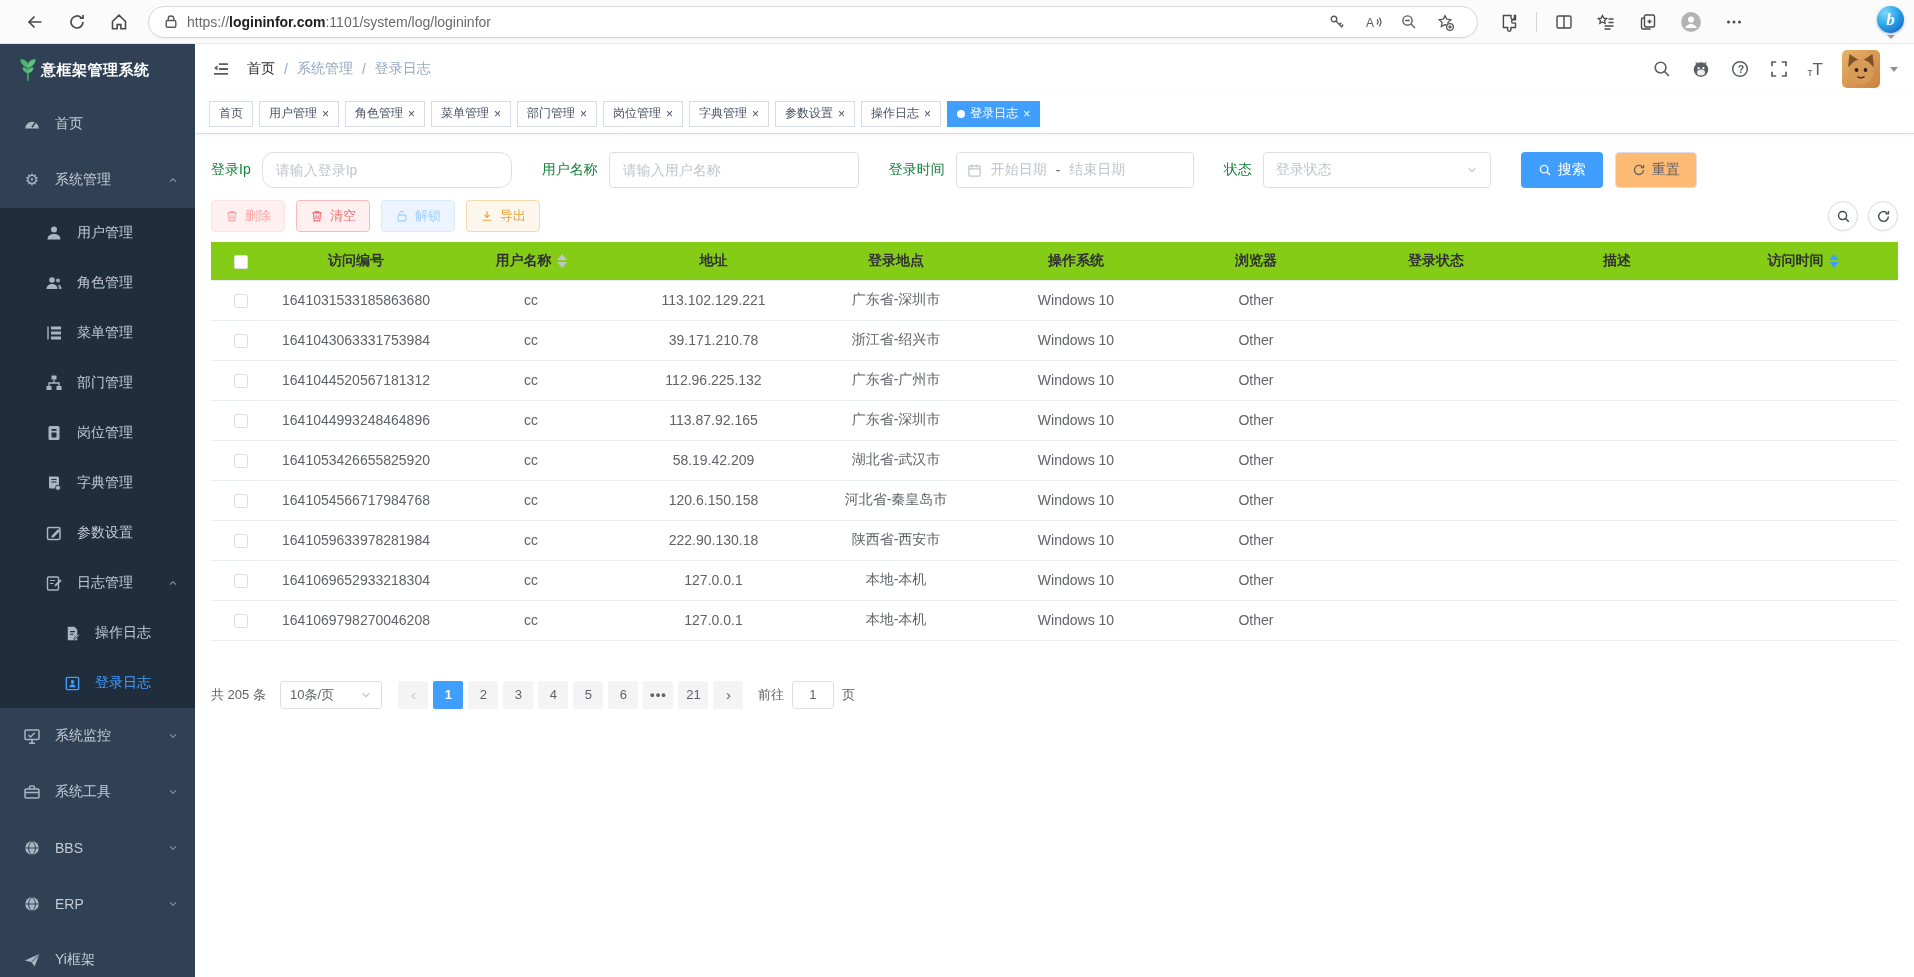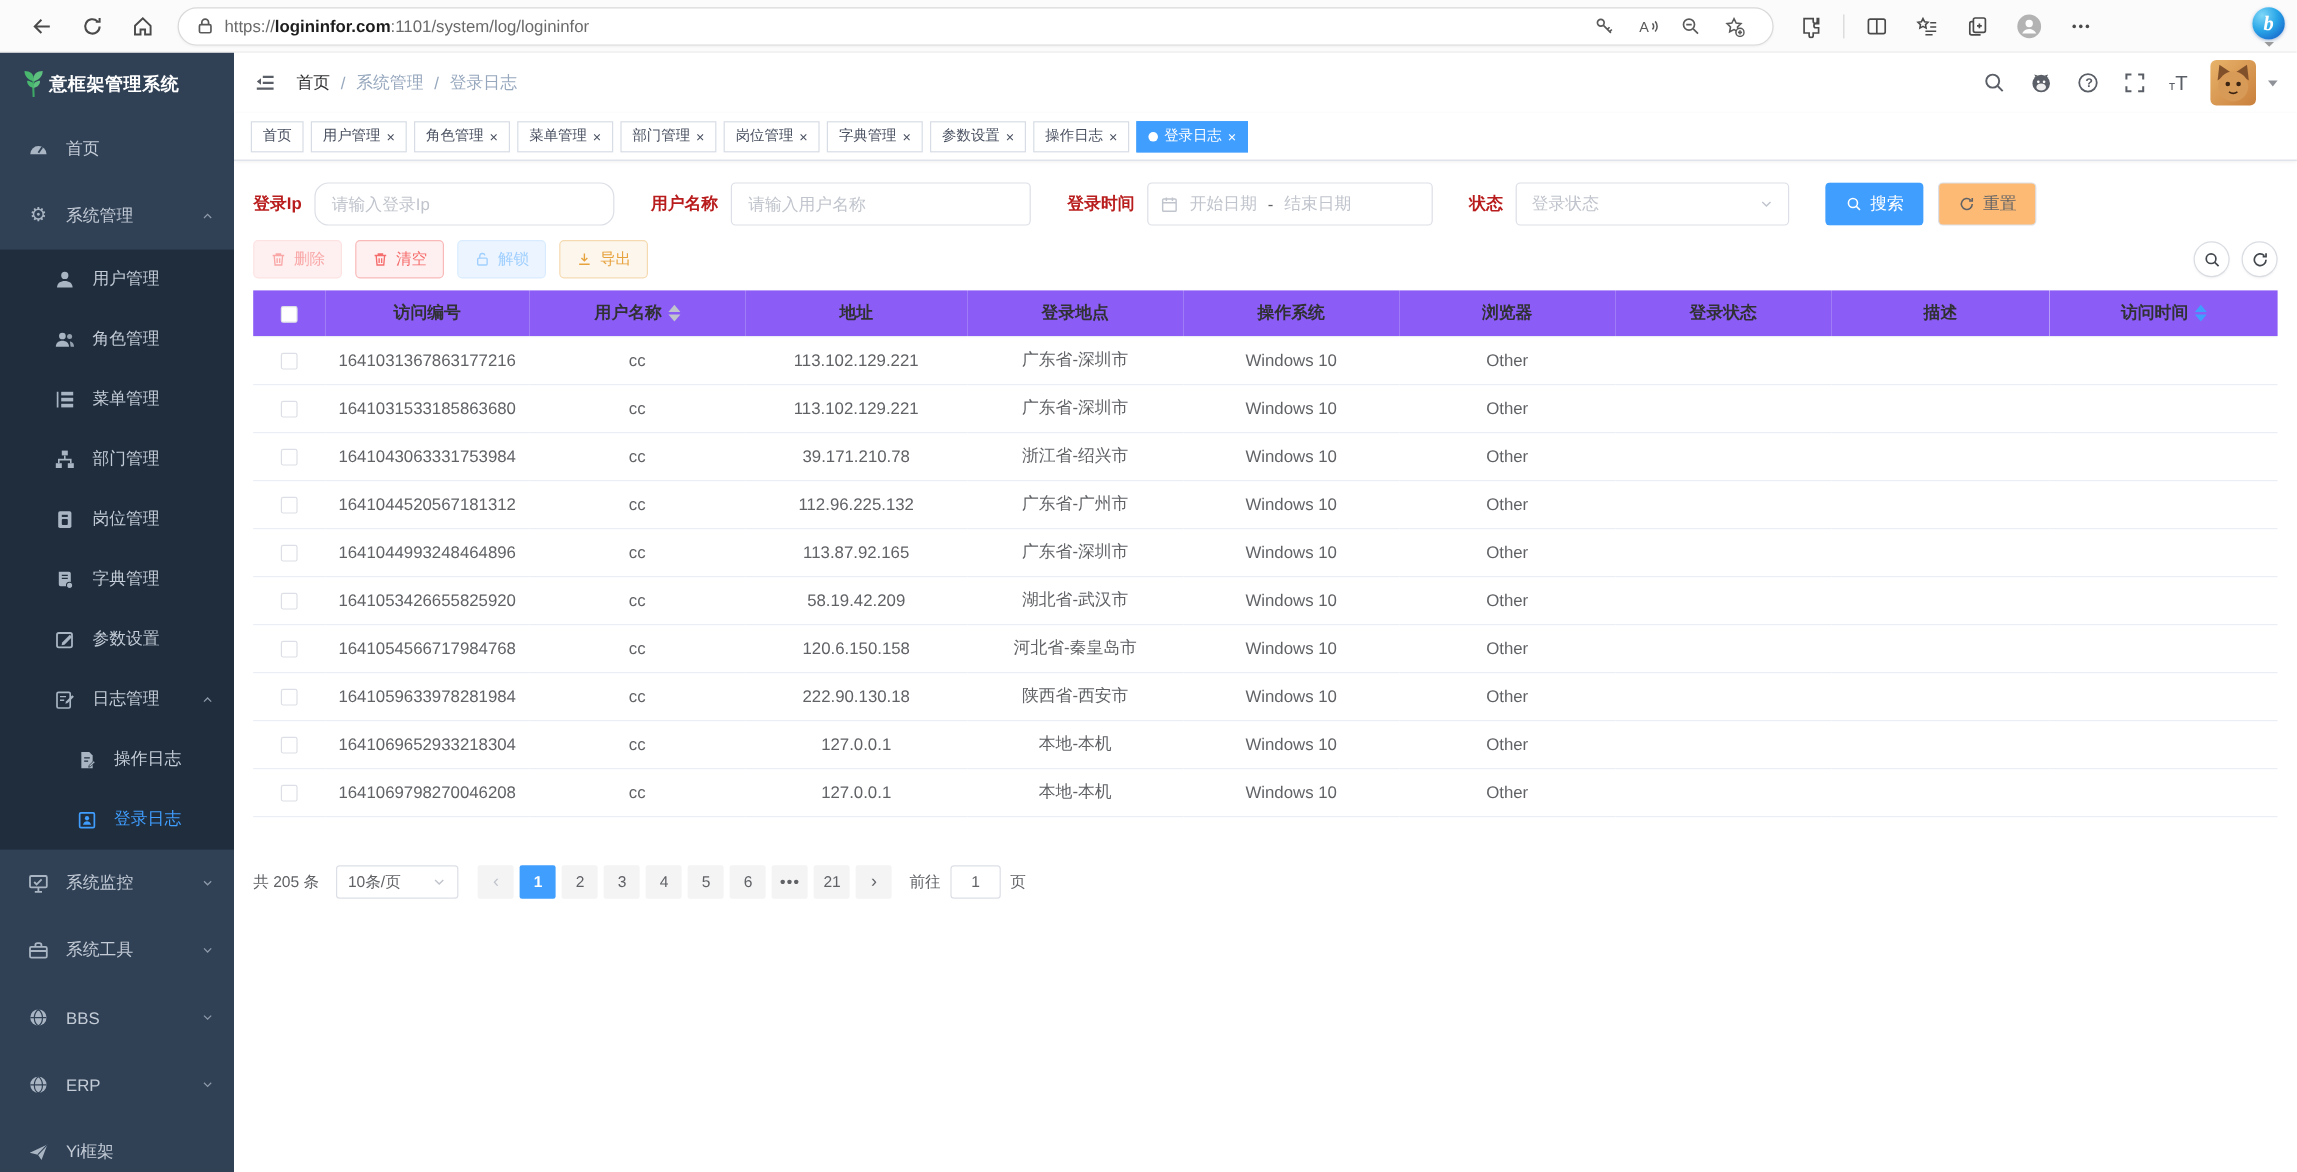--- a/index.html
+++ b/index.html
@@ -59,21 +59,21 @@
   .tags-bar{height:40px;display:flex;align-items:center;gap:6px;padding:0 14px;border-bottom:1px solid #d8dce5;box-shadow:0 1px 3px rgba(0,21,41,.06);background:#fff}
   .tag{height:26px;border:1px solid #d8dce5;background:#fff;color:#495060;font-size:12px;display:flex;align-items:center;padding:0 9px;gap:5px;cursor:pointer;white-space:nowrap}
   .tag .x{font-size:12px;color:inherit;cursor:pointer;line-height:1}
   .tag.on{background:#409eff;border-color:#409eff;color:#fff}
   .tag .dot{width:8px;height:8px;border-radius:50%;background:#fff}
 
   
   .filter{display:flex;align-items:center;padding:18px 16px 12px;font-size:14px}
   .fgroup{display:flex;align-items:center;gap:11px}
   .fgroup + .fgroup{margin-left:30px}
-  .flabel{font-weight:bold;color:#b91c1c;white-space:nowrap}
+  .flabel{font-weight:normal;color:#15803d;white-space:nowrap}
   .finput{height:36px;border:1px solid #dcdfe6;border-radius:4px;padding:0 13px;font-size:14px;color:#606266;outline:none;background:#fff}
   .finput::placeholder{color:#c0c4cc}
   .fselect{width:228px;height:36px;border:1px solid #dcdfe6;border-radius:4px;display:flex;align-items:center;padding:0 12px;color:#c0c4cc;cursor:pointer;background:#fff}
   .fselect .cd{margin-left:auto;color:#c0c4cc}
   .fdate{width:238px;height:36px;border:1px solid #dcdfe6;border-radius:4px;display:flex;align-items:center;gap:9px;padding:0 10px;color:#c0c4cc;background:#fff;cursor:pointer}
   .fdate .sep{color:#606266}
   .btn{height:36px;border-radius:4px;display:flex;align-items:center;gap:6px;padding:0 16px;font-size:14px;cursor:pointer;border:1px solid transparent;white-space:nowrap}
   .btn-search{background:#409eff;color:#fff;margin-left:30px}
   .btn-reset{background:#fdba74;color:#606266;border-color:#dcdfe6;margin-left:12px}
 
@@ -82,21 +82,21 @@
   .abtn{height:32px;border-radius:4px;display:flex;align-items:center;gap:6px;padding:0 13px;font-size:13px;cursor:pointer;border:1px solid}
   .abtn.del{background:#fef0f0;border-color:#fde2e2;color:#f9a7a7;cursor:not-allowed}
   .abtn.clr{background:#fef0f0;border-color:#f9b9b9;color:#f56c6c}
   .abtn.unl{background:#ecf5ff;border-color:#d9ecff;color:#a0cfff;cursor:not-allowed}
   .abtn.exp{background:#fdf6ec;border-color:#f5dab1;color:#e6a23c}
   .tools{margin-left:auto;display:flex;gap:10px}
   .circ{width:30px;height:30px;border-radius:50%;border:1px solid #d9dce1;background:#fff;display:flex;align-items:center;justify-content:center;color:#42474d;cursor:pointer;box-shadow:0 1px 2px rgba(0,0,0,.05)}
 
   
   table{width:1687px;margin:0 16px;border-collapse:collapse;table-layout:fixed}
-  th{background:#8b5cf6;height:38px;font-size:14px;color:#303133;font-weight:bold;border-bottom:1px solid #ebeef5;text-align:center;position:relative}
+  th{background:#84cc16;height:38px;font-size:14px;color:#303133;font-weight:bold;border-bottom:1px solid #ebeef5;text-align:center;position:relative}
   td{height:40px;font-size:14px;color:#606266;border-bottom:1px solid #ebeef5;text-align:center;white-space:nowrap;overflow:hidden}
   .cb{width:14px;height:14px;border:1px solid #dcdfe6;border-radius:2px;background:#fff;display:inline-block;vertical-align:middle;cursor:pointer}
   .sorter{display:inline-flex;flex-direction:column;gap:2px;margin-left:5px;vertical-align:middle;cursor:pointer}
   .sorter i{width:0;height:0;border-left:5px solid transparent;border-right:5px solid transparent;display:block}
   .sorter .up{border-bottom:6px solid #c0c4cc}
   .sorter .dn{border-top:6px solid #c0c4cc}
   .sorter.blue .up{border-bottom-color:#409eff}
   .sorter.blue .dn{border-top-color:#409eff}
 
   
@@ -659,32 +659,20 @@
           <th><span>描述</span></th>
           <th><span>访问时间</span><span class="sorter blue">
                 <i class="up"></i>
                 <i class="dn"></i>
               </span></th>
         </tr>
       </thead>
       <tbody>
         <tr>
             <td><span class="cb"></span></td>
-            <td>1641031367863177216</td>
-            <td>cc</td>
-            <td>113.102.129.221</td>
-            <td>广东省-深圳市</td>
-            <td>Windows 10</td>
-            <td>Other</td>
-            <td></td>
-            <td></td>
-            <td></td>
-          </tr>
-        <tr>
-            <td><span class="cb"></span></td>
             <td>1641031533185863680</td>
             <td>cc</td>
             <td>113.102.129.221</td>
             <td>广东省-深圳市</td>
             <td>Windows 10</td>
             <td>Other</td>
             <td></td>
             <td></td>
             <td></td>
           </tr>

